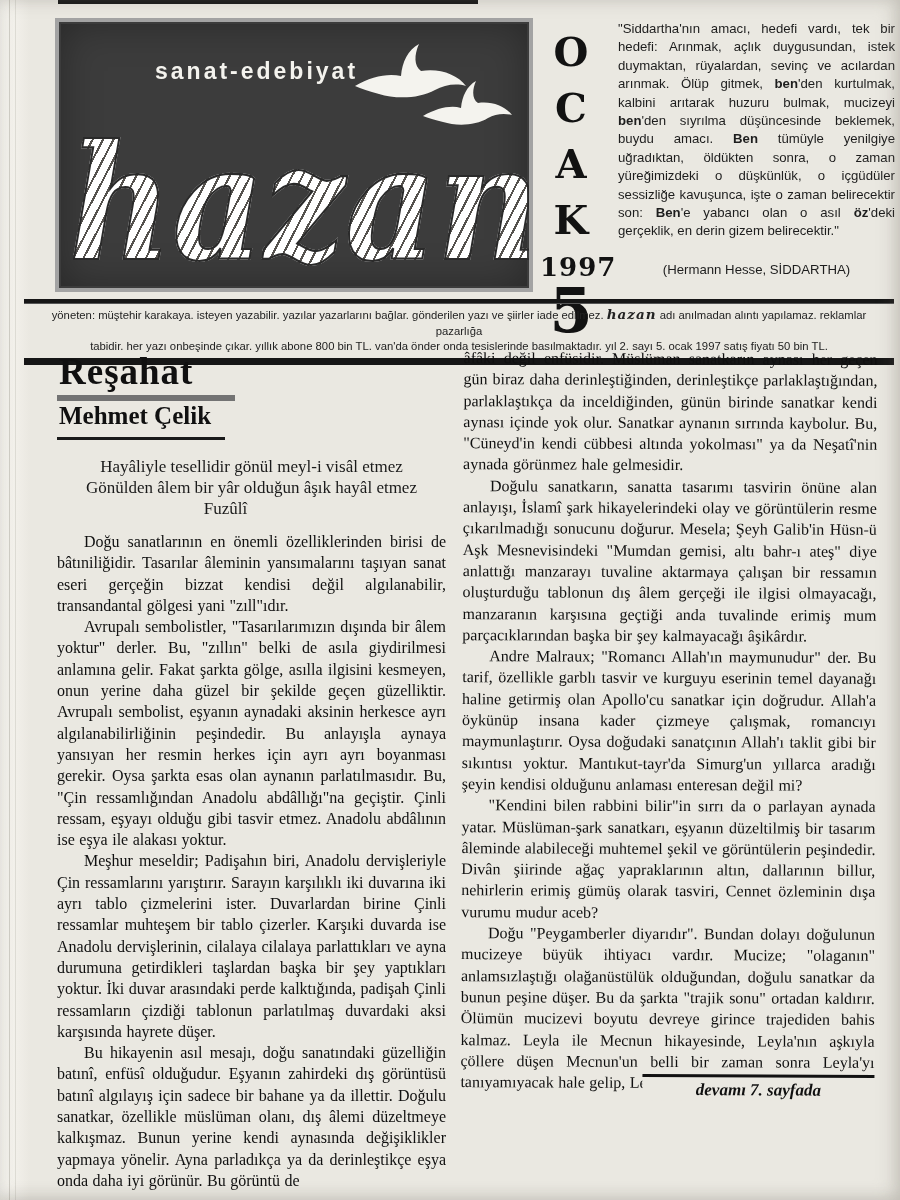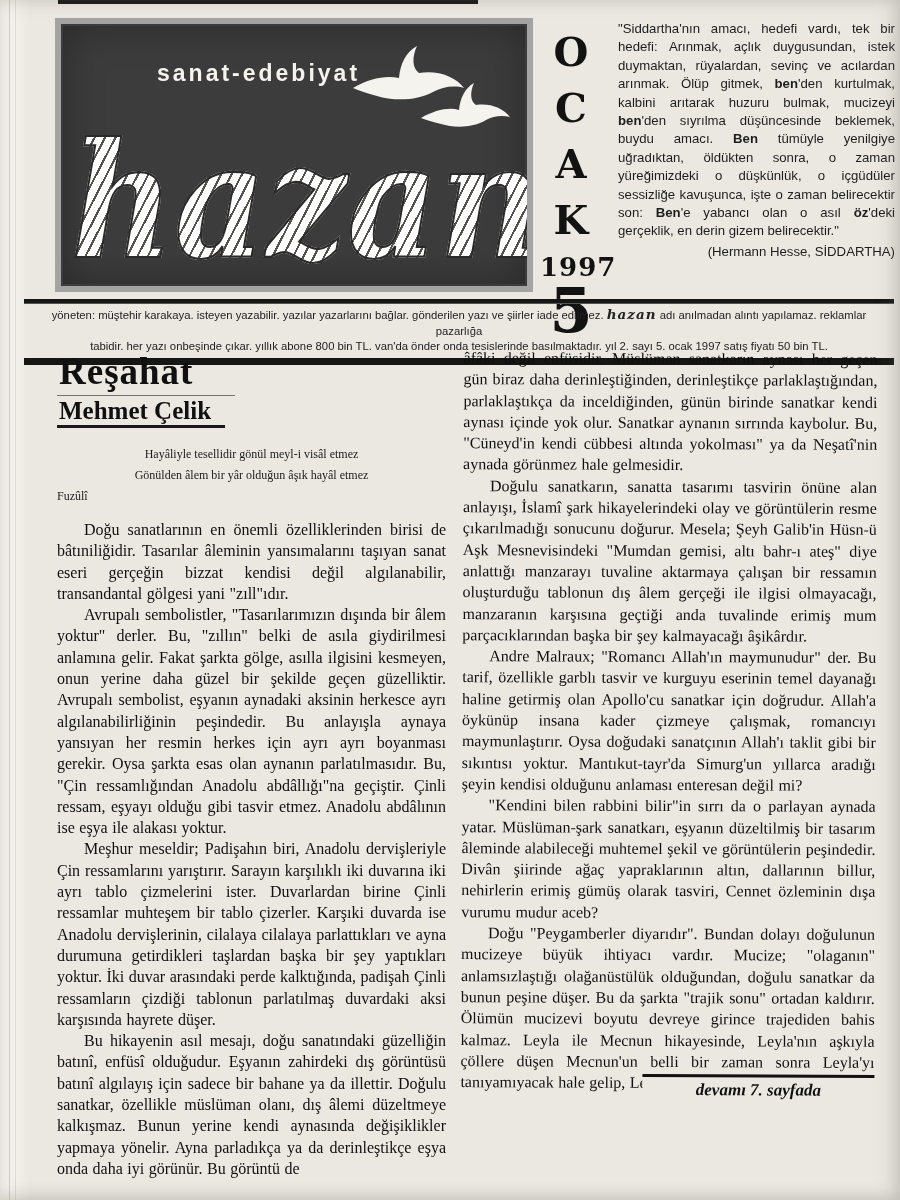--- a/index.html
+++ b/index.html
@@ -23,21 +23,21 @@
   .paper-edge-left::after  { left:15px; opacity:.6; }
   .page-vignette {
     position:absolute; inset:0; pointer-events:none;
     box-shadow:inset -6px 0 18px rgba(120,115,105,.25), inset 0 -4px 14px rgba(120,115,105,.15);
   }
   .top-scanline { position:absolute; left:58px; top:0; width:420px; height:4px; background:#151515; }
 
   
   .logo-box {
     position:absolute; left:55px; top:18px; width:478px; height:274px;
-    background:#3c3c3c; border:6px solid #a3a3a3;
+    background:#3c3c3c; border:4px solid #a3a3a3;
     box-shadow:inset 0 0 0 2px #3c3c3c, inset 0 0 40px rgba(0,0,0,.35);
     overflow:hidden;
   }
   .logo-tagline {
     position:absolute; left:96px; top:36px;
     font-family:"Liberation Sans", sans-serif; font-weight:bold;
     font-size:23px; letter-spacing:3px; color:#f4f3ee;
   }
   .logo-title {
     position:absolute; left:10px; bottom:14px; width:458px;
@@ -56,21 +56,21 @@
   .issue .year { font-family:"DejaVu Serif", serif; font-weight:bold; font-size:26px; line-height:30px; letter-spacing:1px; margin-top:4px; }
   .issue .num { font-family:"DejaVu Serif", serif; font-weight:bold; font-size:62px; line-height:58px; }
 
   
   .quote {
     position:absolute; left:618px; top:20px; width:277px;
     font-family:"Liberation Sans", sans-serif;
     font-size:13.2px; line-height:18.4px; text-align:justify; color:#1d1d1d;
   }
   .quote .seg-b { font-weight:bold; }
-  .quote-attrib { text-align:right; margin-top:2px; font-weight:normal; }
+  .quote-attrib { text-align:center; margin-top:20px; font-weight:normal; }
 
   
   .masthead { position:absolute; left:24px; top:299px; width:870px; }
   .mast-rule-top { height:5px; background:#161616; border-bottom:1px solid #555; }
   .mast-text {
     font-family:"Liberation Sans", sans-serif; font-size:11.3px; line-height:15.5px;
     text-align:center; color:#222; padding:3px 4px 2px;
   }
   .mast-text .seg-b { font-weight:normal; }
   .brand-inline {
@@ -79,28 +79,28 @@
   }
   .mast-rule-bottom { height:7px; background:#161616; margin-top:1px; }
 
   
   .col { position:absolute; top:352px; color:#101010; }
   .col-left  { left:57px;  width:389px; }
   .col-right { left:462px; width:414px; top:348px; transform:rotate(.25deg); }
 
   .article-title {
     font-size:37px; font-weight:bold; letter-spacing:1px; line-height:40px;
-    display:inline-block; border-bottom:1px solid #737373; padding:0 42px 3px 2px;
+    display:inline-block; border-bottom:6px solid #737373; padding:0 42px 3px 2px;
   }
   .article-author {
     font-size:25px; font-weight:bold; line-height:28px;
-    display:inline-block; border-bottom:3px solid #1a1a1a; padding:1px 14px 0 2px;
+    display:inline-block; border-bottom:3px solid #1a1a1a; padding:1px 14px 7px 2px;
   }
-  .epigraph { margin:16px 0 12px; font-size:12px; line-height:21px; text-align:center; color:#1a1a1a; }
-  .epigraph-attrib { text-align:left; padding-right:52px; }
+  .epigraph { margin:16px 0 12px; font-size:17px; line-height:21px; text-align:center; color:#1a1a1a; }
+  .epigraph-attrib { text-align:center; padding-right:52px; }
 
   .col p {
     font-size:16px; line-height:21.3px; text-align:justify; text-indent:27px;
     word-spacing:.5px;
   }
   .col p.no-indent { text-indent:0; }
 
   .continuation {
     width:232px; margin-left:auto; margin-top:-19px;
     border-top:3px solid #111; padding-top:3px;

